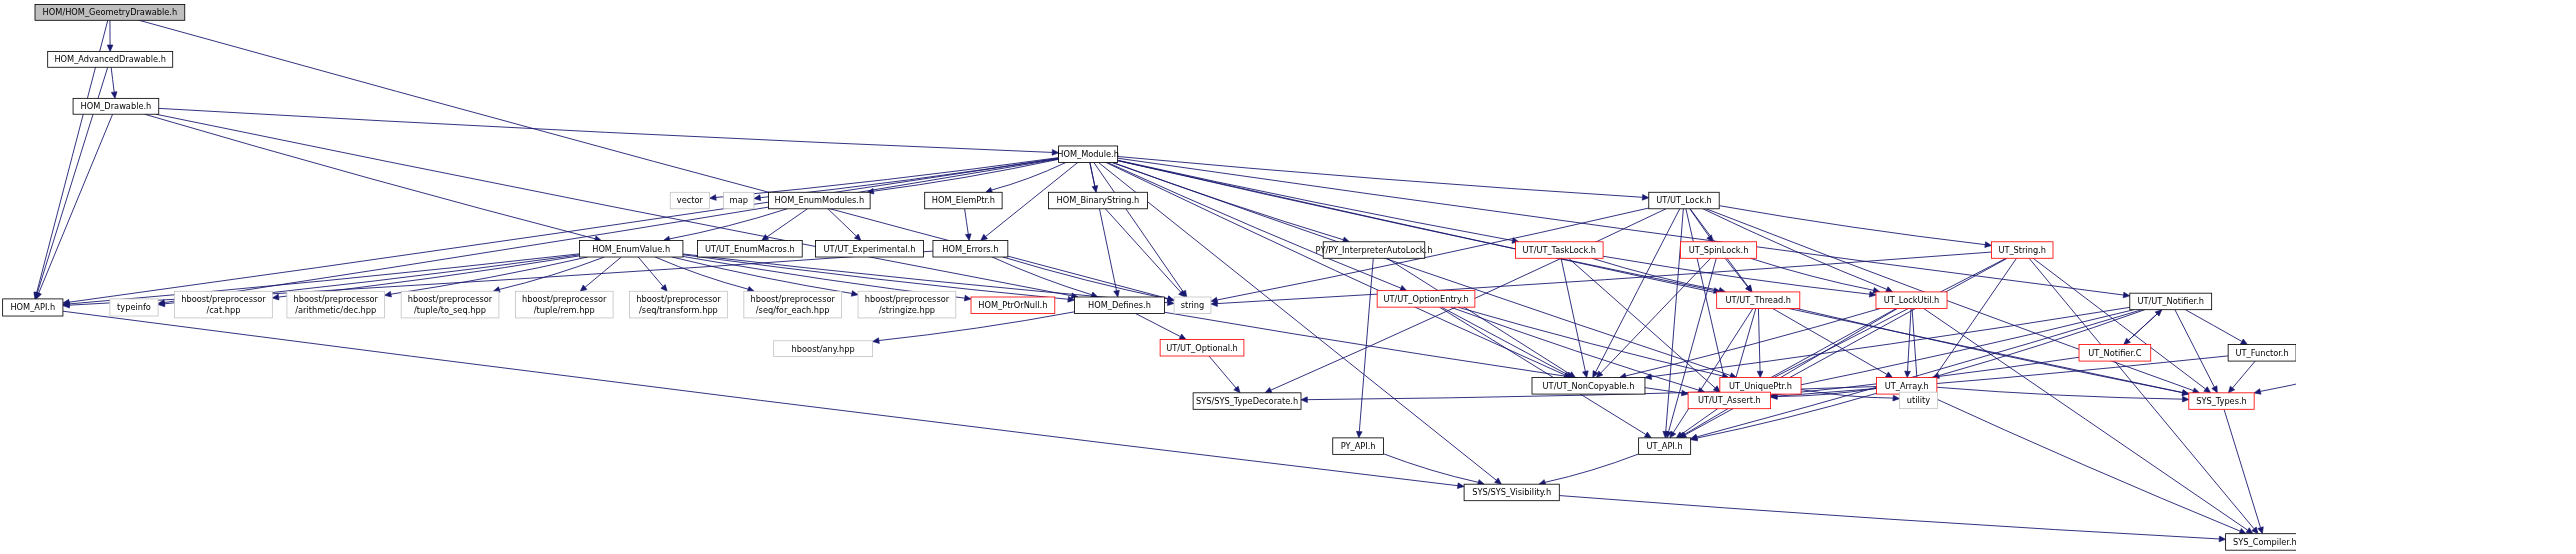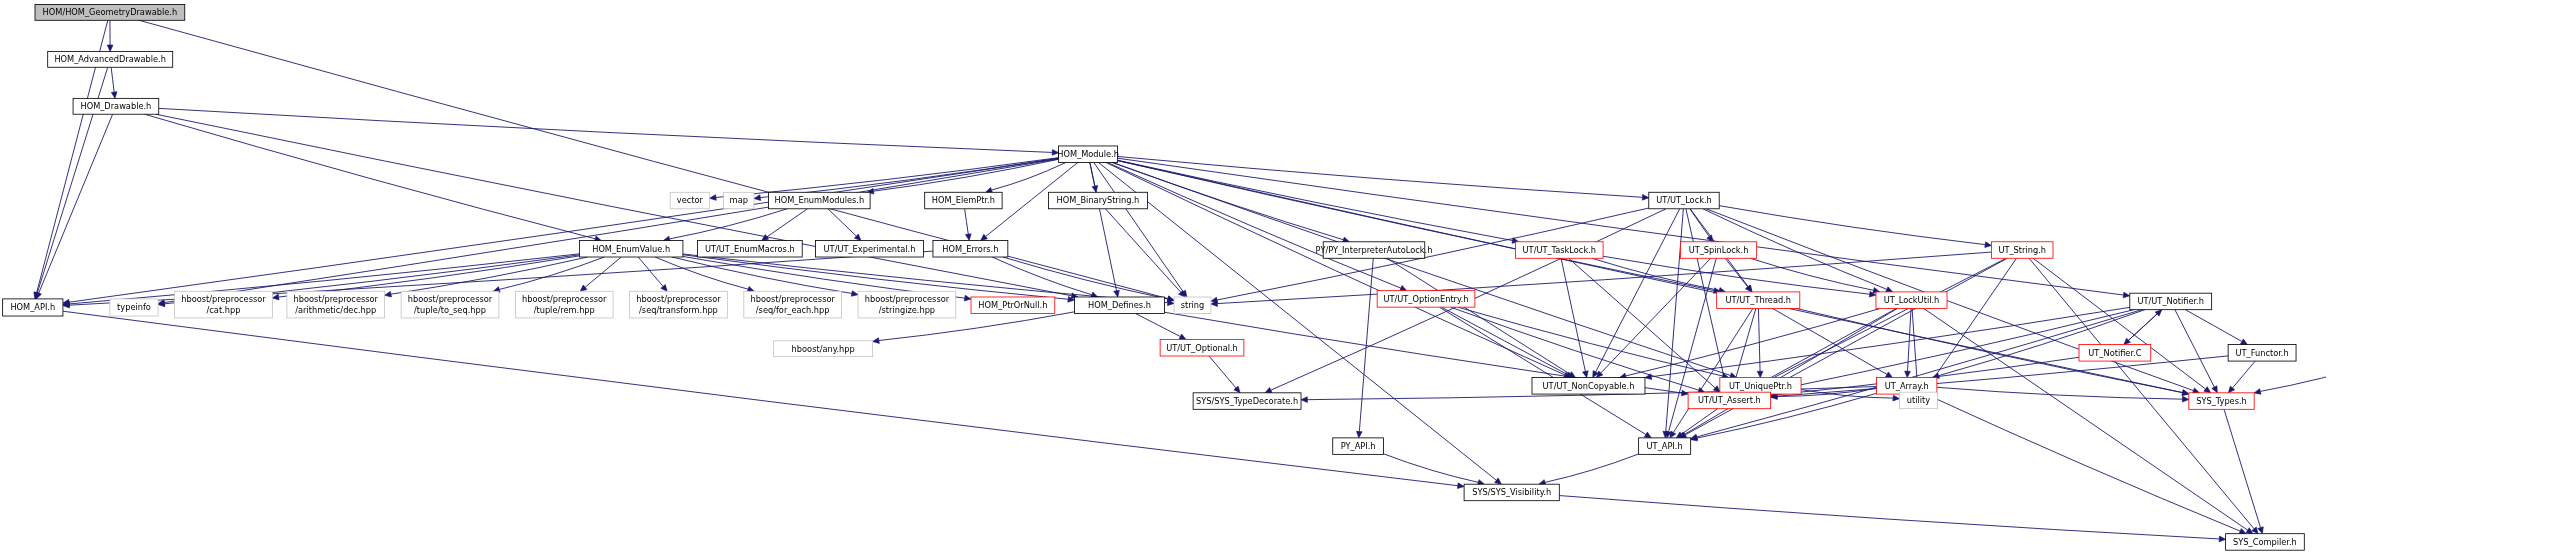--- a/index.html
+++ b/index.html
@@ -1,16 +1,16 @@
 <!DOCTYPE html>
 <html style="font-size:10.2px"><head>
 <meta charset="utf-8">
 <style>
   html,body{margin:0;padding:0;background:#ffffff;}
-  #canvas{position:relative;width:2296px;height:554px;overflow:hidden;background:#fff;padding-left:30px;}
+  #canvas{position:relative;width:2296px;height:554px;overflow:hidden;background:#fff;}
   svg{position:absolute;left:0;top:0;}
   .node-text{font-family:"DejaVu Sans","Liberation Sans",sans-serif;font-size:13px;fill:#000;}
   .edge{fill:none;stroke:#191970;stroke-width:1.4;}
   .arrow{fill:#191970;stroke:#191970;}
 </style>
 </head>
 <body>
 
 <div id="canvas">
   <svg id="graph" width="2576" height="554" viewBox="0 0 4059 873">

